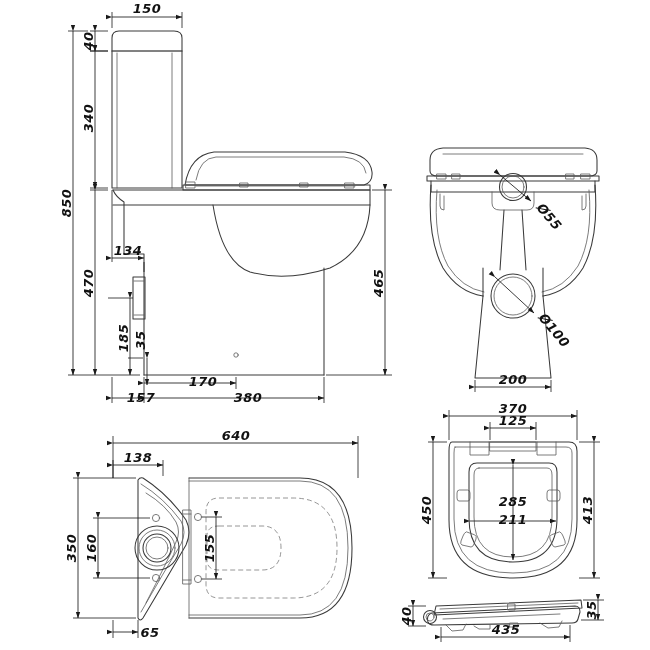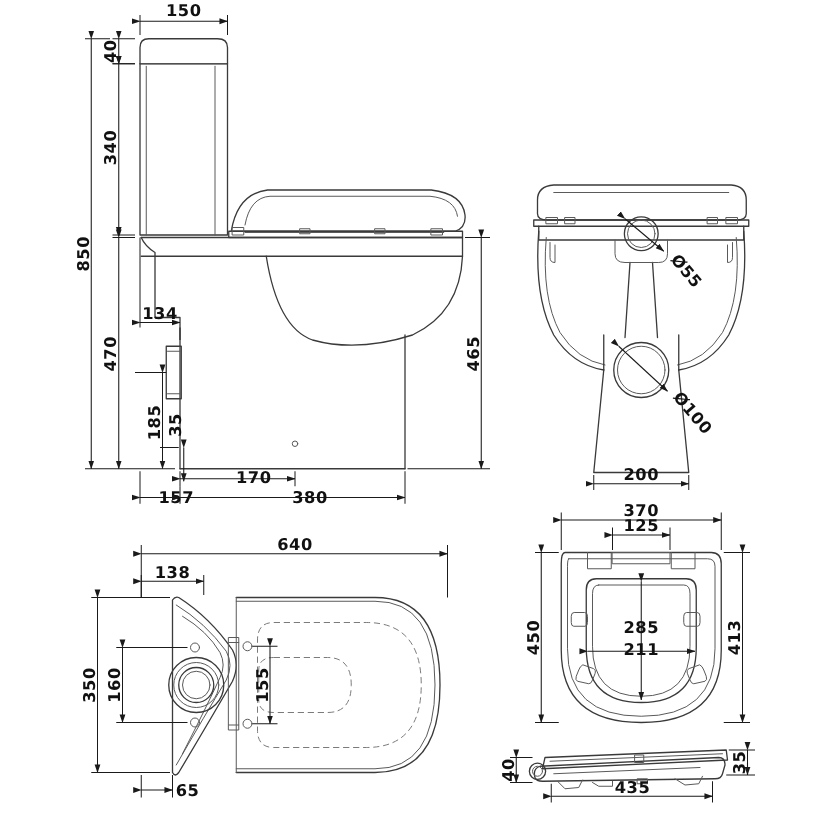--- a/index.html
+++ b/index.html
@@ -9,20 +9,21 @@
   }
   body {
     font-family: "DejaVu Sans", sans-serif;
   }
   #drawing-root {
     position: relative;
     width: 650px;
     height: 650px;
     background: #ffffff;
     overflow: hidden;
+    font-style: italic;
   }
   svg#tech-drawing {
     display: block;
     width: 650px;
     height: 650px;
   }
   .obj {
     fill: none;
     stroke: #3a3a3a;
     stroke-width: 1.05;

